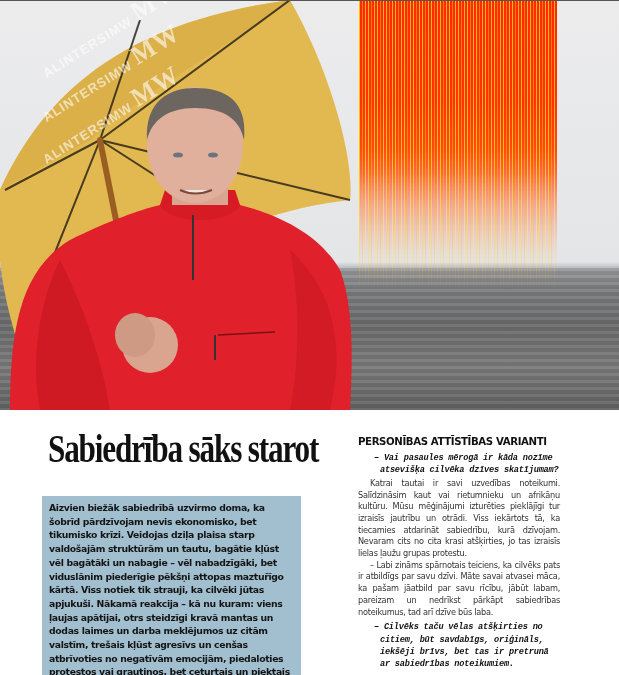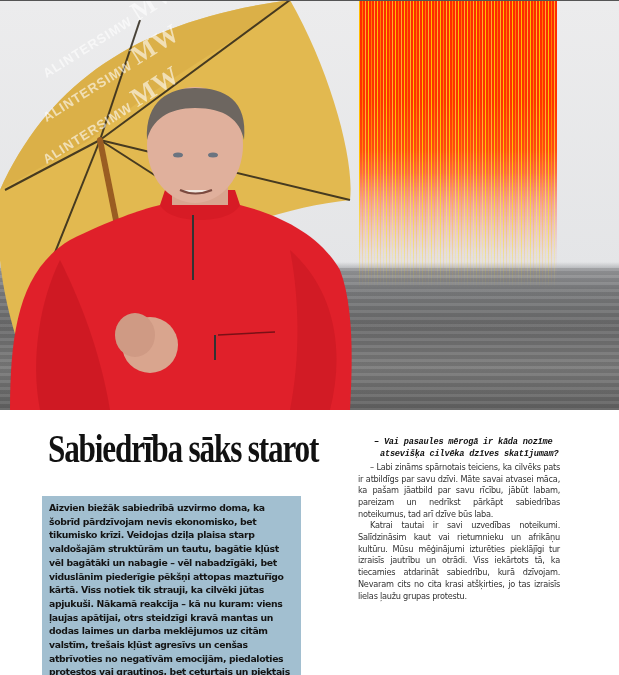--- a/index.html
+++ b/index.html
@@ -123,16 +123,18 @@
 
 <div class="left-watermark"></div>
 
 <h1 class="headline">Sabiedrība sāks starot</h1>
 
 <div class="lead-box">
   <p class="lead-text">Aizvien biežāk sabiedrībā uzvirmo doma, ka šobrīd pārdzīvojam nevis ekonomisko, bet tikumisko krīzi. Veidojas dziļa plaisa starp valdošajām struktūrām un tautu, bagātie kļūst vēl bagātāki un nabagie – vēl nabadzīgāki, bet viduslānim piederīgie pēkšņi attopas maztur̄īgo kārtā. Viss notiek tik strauji, ka cilvēki jūtas apjukuši. Nākamā reakcija – kā nu kuram: viens ļaujas apātijai, otrs steidzīgi kravā mantas un dodas laimes un darba meklējumos uz citām valstīm, trešais kļūst agresīvs un cenšas atbrīvoties no negatīvām emocijām, piedaloties protestos vai grautiņos, bet ceturtais un piektais sapurina sevi un, zobus sakodis, meklē izeju. Un tad gribot vai negribot aizdomājamies par to, ko nozīmē</p>
 </div>
 
 <div class="right-col">
+  <h2 class="section-title">PERSONĪBAS ATTĪSTĪBAS VARIANTI</h2>
   <p class="q">– Vai pasaules mērogā ir kāda nozīme atsevišķa cilvēka dzīves skatījumam?</p>
+  <p class="p">Katrai tautai ir savi uzvedības noteikumi. Salīdzināsim kaut vai rietumnieku un afrikāņu kultūru. Mūsu mēģinājumi izturēties pieklājīgi tur izraisīs jautrību un otrādi. Viss iekārtots tā, ka tiecamies atdarināt sabiedrību, kurā dzīvojam. Nevaram cits no cita krasi atšķirties, jo tas izraisīs lielas ļaužu grupas protestu.</p>
   <p class="p">– Labi zināms spārnotais teiciens, ka cilvēks pats ir atbildīgs par savu dzīvi. Māte savai atvasei māca, ka pašam jāatbild par savu rīcību, jābūt labam, pareizam un nedrīkst pārkāpt sabiedrības noteikumus, tad arī dzīve būs laba.</p>
-  <p class="p">Katrai tautai ir savi uzvedības noteikumi. Salīdzināsim kaut vai rietumnieku un afrikāņu kultūru. Mūsu mēģinājumi izturēties pieklājīgi tur izraisīs jautrību un otrādi. Viss iekārtots tā, ka tiecamies atdarināt sabiedrību, kurā dzīvojam. Nevaram cits no cita krasi atšķirties, jo tas izraisīs lielas ļaužu grupas protestu.</p>
+  <p class="q">– Cilvēks taču vēlas atšķirties no citiem, būt savdabīgs, oriģināls, iekšēji brīvs, bet tas ir pretrunā ar sabiedrības noteikumiem.</p>
 </div>
 
 </body></html>

